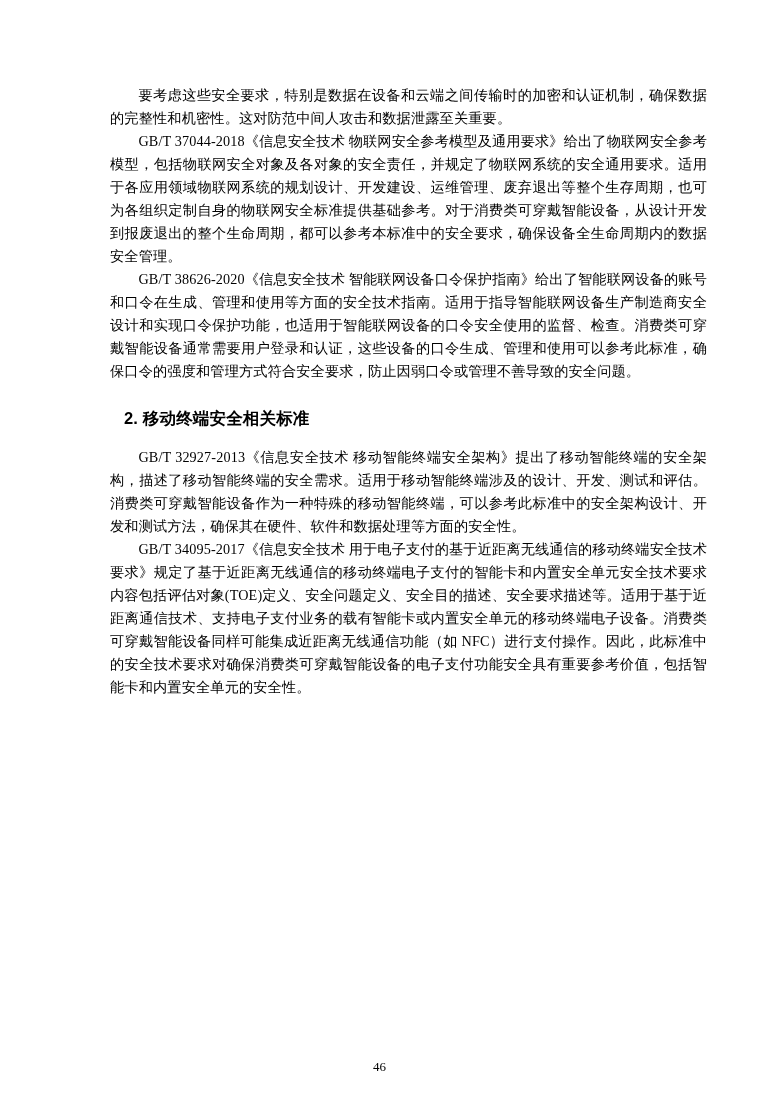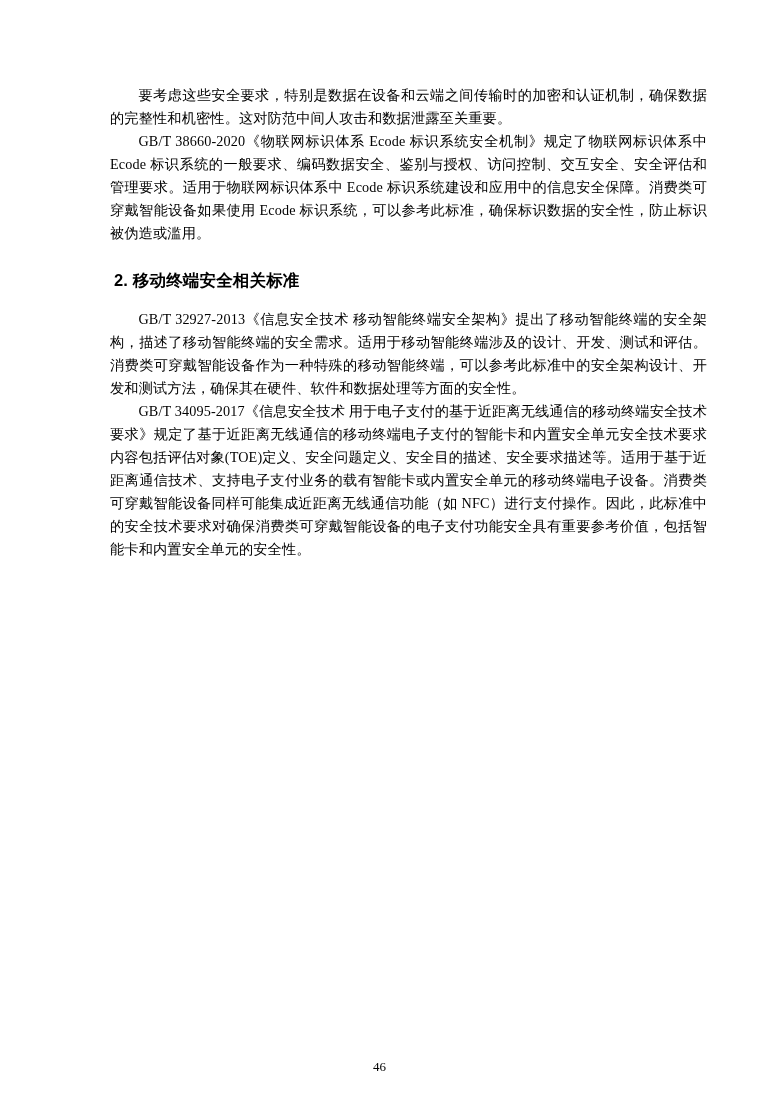--- a/index.html
+++ b/index.html
@@ -31,42 +31,43 @@
   }
   p.para {
     margin: 0;
     text-indent: 2em;
     text-align: justify;
   }
   h2.section-heading {
     font-family: "Liberation Sans", sans-serif;
     font-size: 16.5px;
     font-weight: bold;
-    margin: 22px 0 14px 4px;
+    margin: 22px 0 14px 14px;
     text-indent: 0;
     letter-spacing: 0.01em;
   }
   .page-number {
     position: absolute;
     left: 0;
     right: 0;
     bottom: 34px;
     text-align: center;
     font-size: 13px;
     font-family: "Liberation Serif", serif;
   }
 </style>
 </head>
 <body>
 
 <div class="page">
   <div class="doc-body">
 
     <p class="para">要考虑这些安全要求，特别是数据在设备和云端之间传输时的加密和认证机制，确保数据的完整性和机密性。这对防范中间人攻击和数据泄露至关重要。</p>
-    <p class="para">GB/T 38660-2020《物联网标识体系 Ecode 标识系统安全机制》规定了物联网标识体系中 Ecode 标识系统的一般要求、编码数据安全、鉴别与授权、访问控制、交互安全、安全评估和管理要求。适用于物联网标识体系中 Ecode 标识系统建设和应用中的信息安全保障。消费类可穿戴智能设备如果使用 Ecode 标识系统，可以参考此标准，确保标识数据的安全性，防止标识被伪造或滥用。</p>
+    <p class="para">GB/T 37044-2018《信息安全技术 物联网安全参考模型及通用要求》给出了物联网安全参考模型，包括物联网安全对象及各对象的安全责任，并规定了物联网系统的安全通用要求。适用于各应用领域物联网系统的规划设计、开发建设、运维管理、废弃退出等整个生存周期，也可为各组织定制自身的物联网安全标准提供基础参考。对于消费类可穿戴智能设备，从设计开发到报废退出的整个生命周期，都可以参考本标准中的安全要求，确保设备全生命周期内的数据安全管理。</p>
+    <p class="para">GB/T 38626-2020《信息安全技术 智能联网设备口令保护指南》给出了智能联网设备的账号和口令在生成、管理和使用等方面的安全技术指南。适用于指导智能联网设备生产制造商安全设计和实现口令保护功能，也适用于智能联网设备的口令安全使用的监督、检查。消费类可穿戴智能设备通常需要用户登录和认证，这些设备的口令生成、管理和使用可以参考此标准，确保口令的强度和管理方式符合安全要求，防止因弱口令或管理不善导致的安全问题。</p>
 
     <h2 class="section-heading">2. 移动终端安全相关标准</h2>
 
     <p class="para">GB/T 32927-2013《信息安全技术 移动智能终端安全架构》提出了移动智能终端的安全架构，描述了移动智能终端的安全需求。适用于移动智能终端涉及的设计、开发、测试和评估。消费类可穿戴智能设备作为一种特殊的移动智能终端，可以参考此标准中的安全架构设计、开发和测试方法，确保其在硬件、软件和数据处理等方面的安全性。</p>
     <p class="para">GB/T 34095-2017《信息安全技术 用于电子支付的基于近距离无线通信的移动终端安全技术要求》规定了基于近距离无线通信的移动终端电子支付的智能卡和内置安全单元安全技术要求内容包括评估对象(TOE)定义、安全问题定义、安全目的描述、安全要求描述等。适用于基于近距离通信技术、支持电子支付业务的载有智能卡或内置安全单元的移动终端电子设备。消费类可穿戴智能设备同样可能集成近距离无线通信功能（如 NFC）进行支付操作。因此，此标准中的安全技术要求对确保消费类可穿戴智能设备的电子支付功能安全具有重要参考价值，包括智能卡和内置安全单元的安全性。</p>
 
   </div>
 
   <div class="page-number">46</div>
 </div>

